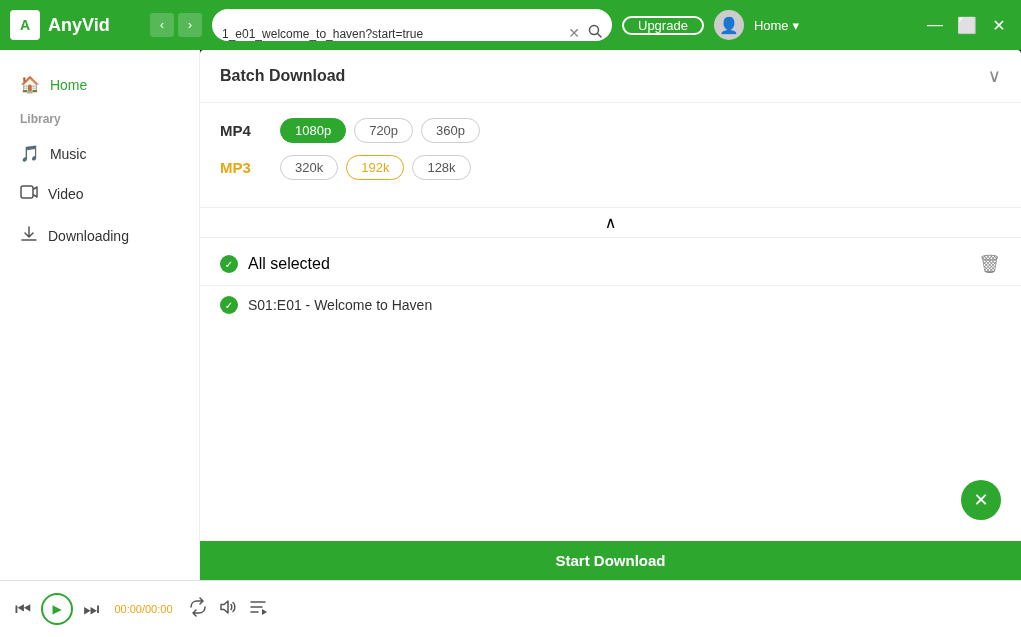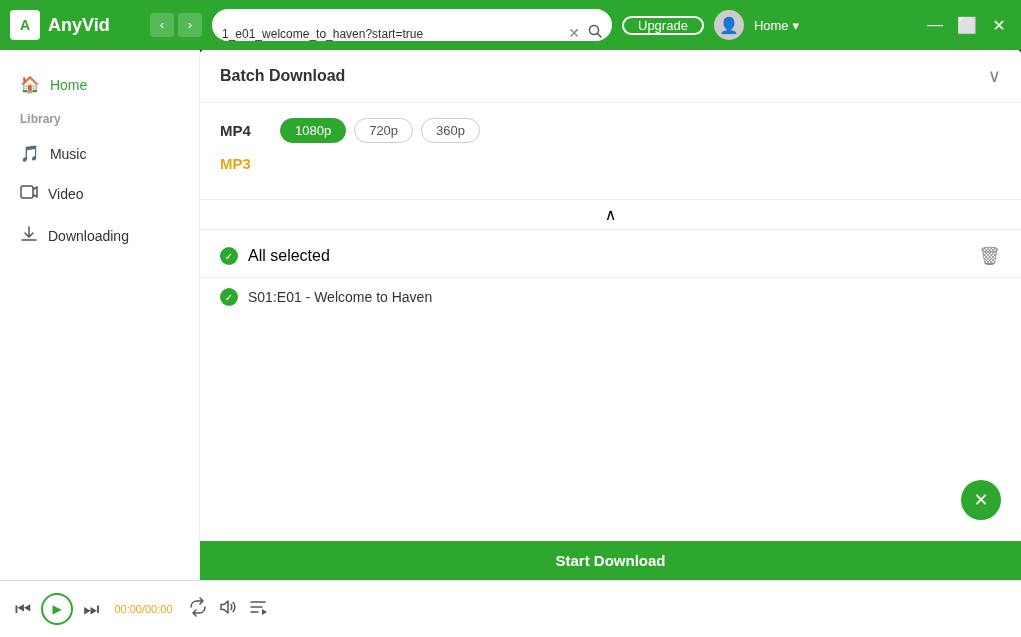--- a/index.html
+++ b/index.html
@@ -587,20 +587,25 @@
         <div class="format-row">
           <span class="format-label">MP4</span>
           <div class="quality-options">
             <button class="quality-btn active-green">1080p</button>
             <button class="quality-btn">720p</button>
             <button class="quality-btn">360p</button>
           </div>
         </div>
         <div class="format-row">
           <span class="format-label mp3">MP3</span>
+          <div class="quality-options">
+            <button class="quality-btn">320k</button>
+            <button class="quality-btn active-orange">192k</button>
+            <button class="quality-btn">128k</button>
+          </div>
         </div>
       </div>
 
       <div class="collapse-arrow">
         <span>∧</span>
       </div>
 
       <div class="items-section">
         <div class="items-header">
           <div class="items-header-left">

